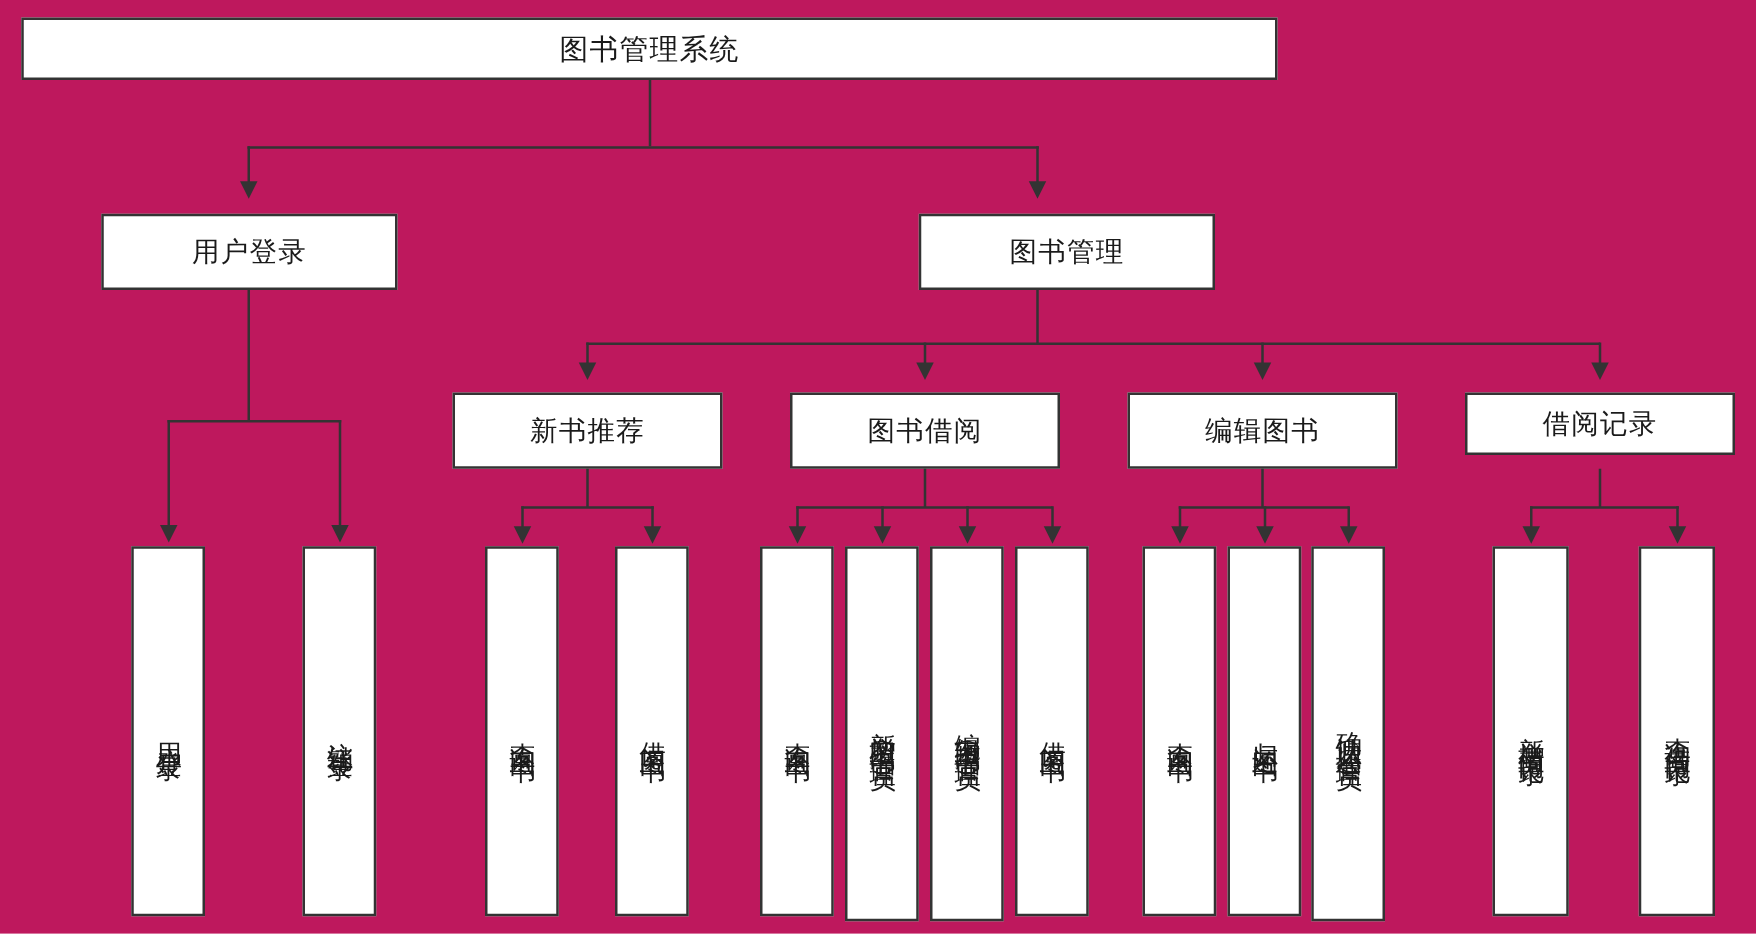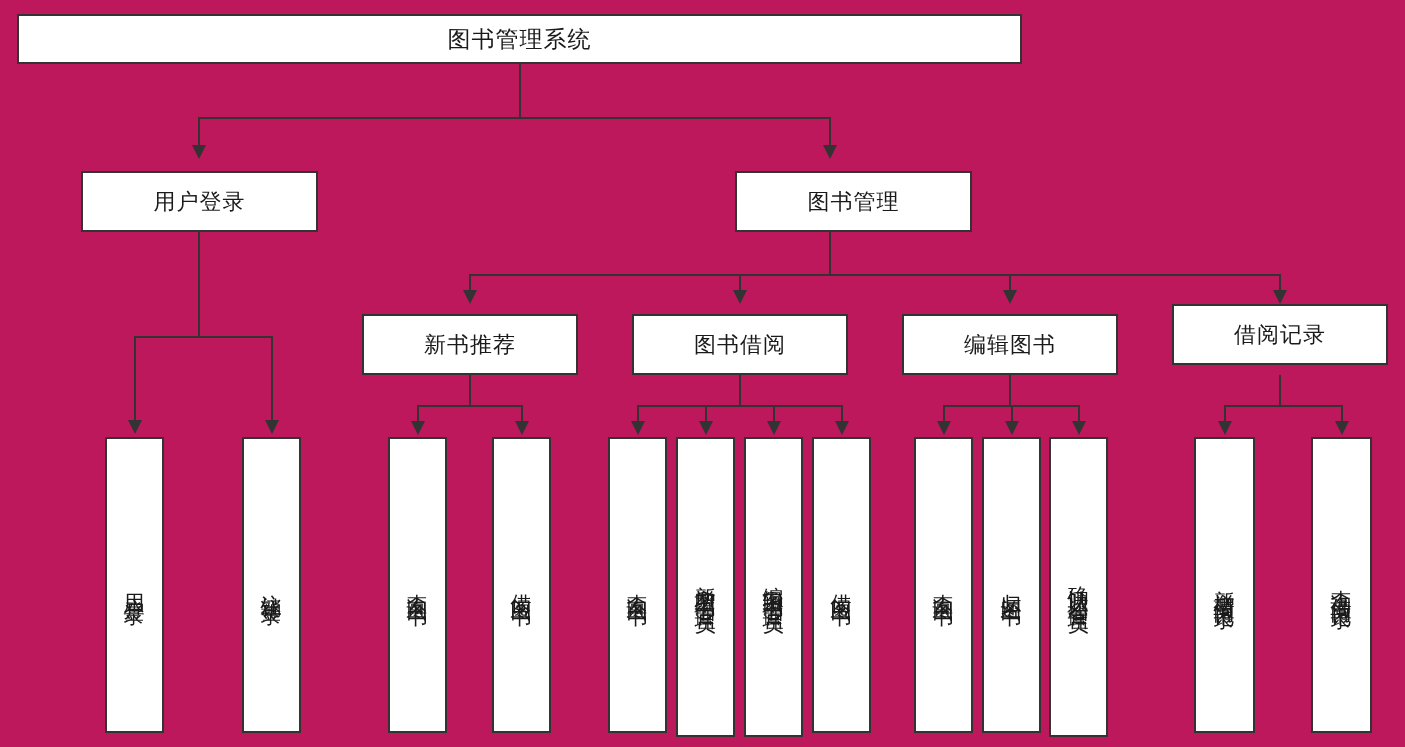--- a/index.html
+++ b/index.html
@@ -121,21 +121,21 @@
 
   <div class="node h" style="left:632px; top:314px; width:216px; height:61px;">
     <span>图书借阅</span>
   </div>
   <div class="node h" style="left:362px; top:314px; width:216px; height:61px;">
     <span>新书推荐</span>
   </div>
   <div class="node h" style="left:902px; top:314px; width:216px; height:61px;">
     <span>编辑图书</span>
   </div>
-  <div class="node h" style="left:1172px; top:304px; width:216px; height:61px;text-align:right;">
+  <div class="node h" style="left:1172px; top:314px; width:216px; height:50px;text-align:right;">
     <span>借阅记录</span>
   </div>
 
   <div class="ln v" style="left:469px; top:375px; width:2px; height:31px;"></div>
   <div class="ln h" style="left:417px; top:405px; width:106px; height:2px;"></div>
   <div class="ln v" style="left:417px; top:405px; width:2px; height:18px;"></div>
   <div class="arrow" style="left:411px; top:421px;"></div>
   <div class="ln v" style="left:521px; top:405px; width:2px; height:18px;"></div>
   <div class="arrow" style="left:515px; top:421px;"></div>
 

